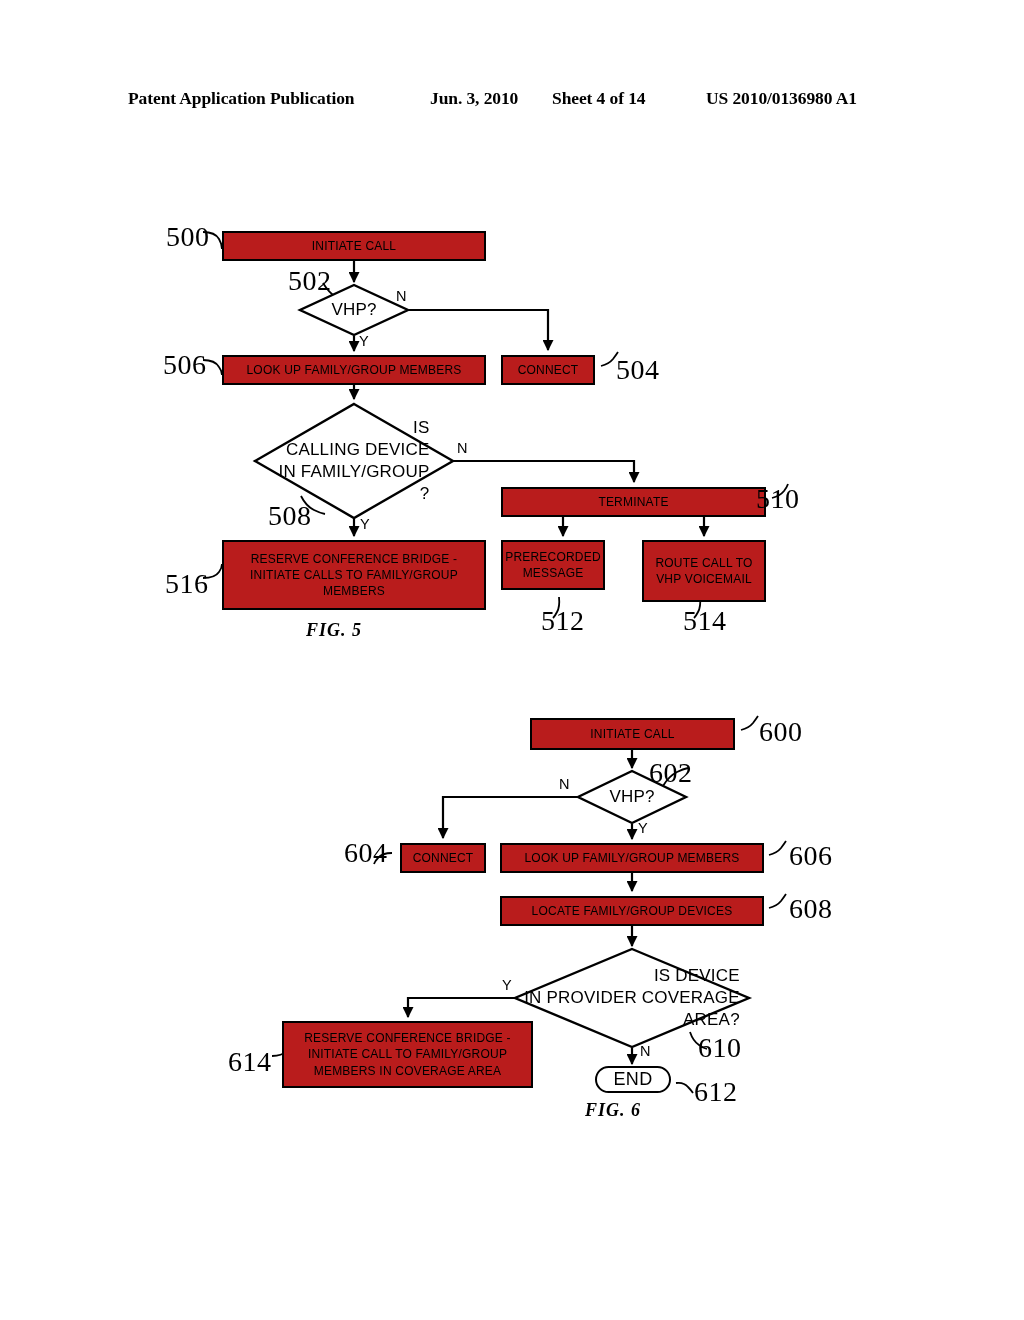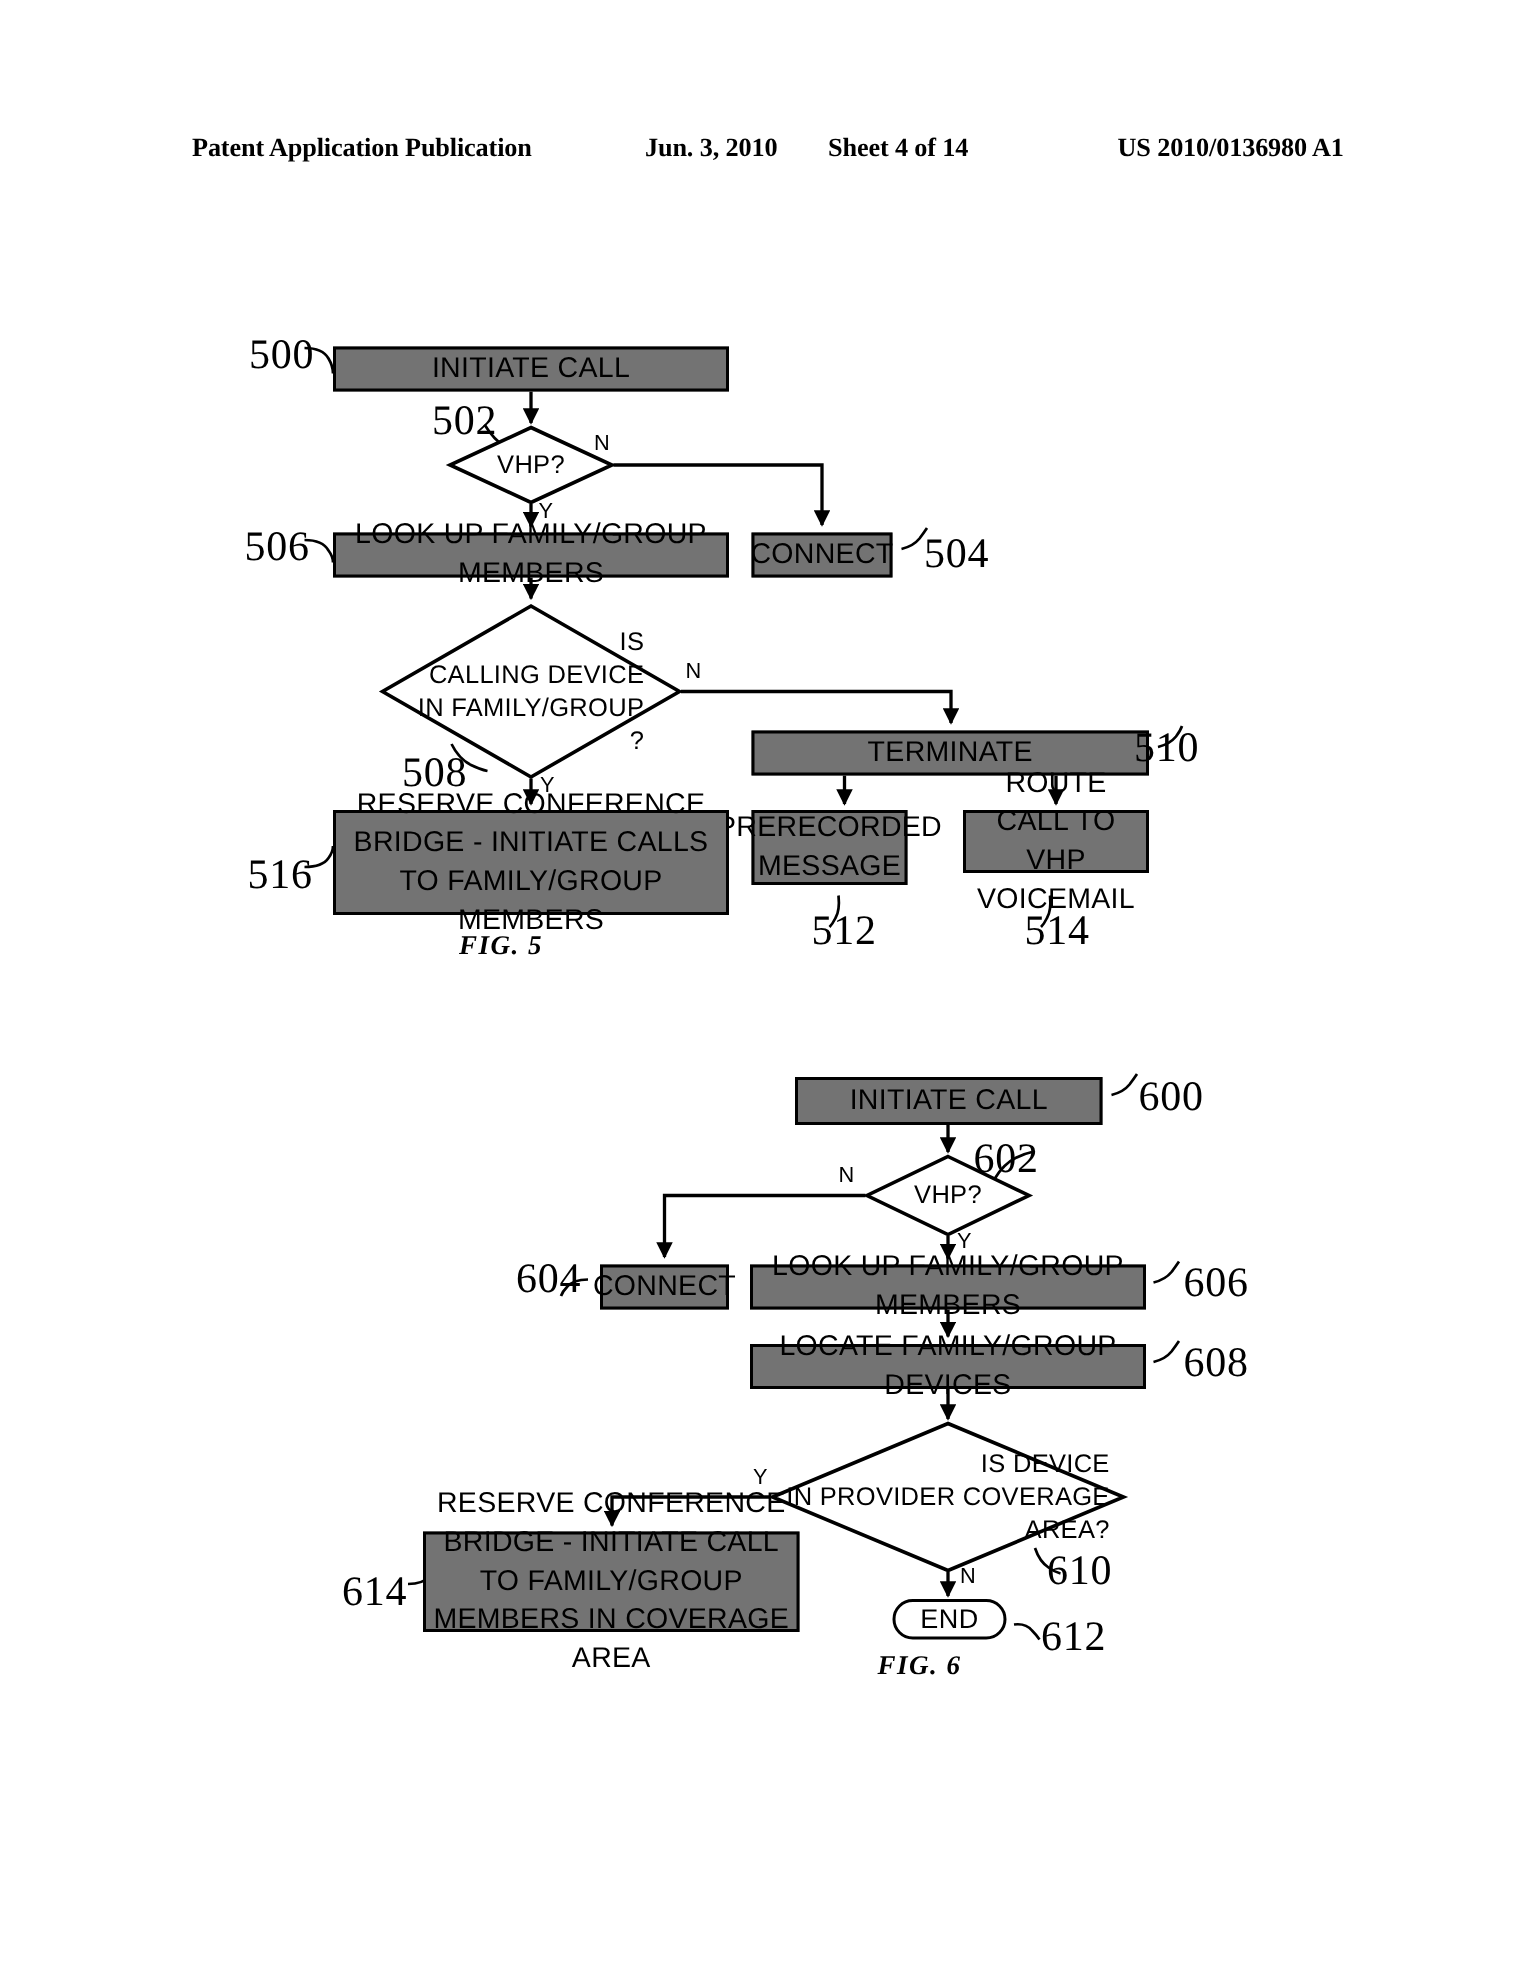--- a/index.html
+++ b/index.html
@@ -27,21 +27,21 @@
     align-items: baseline;
     font-family: "Liberation Serif", serif;
     font-weight: bold;
     font-size: 17.5px;
     letter-spacing: -0.1px;
     white-space: nowrap;
   }
   .hdr-pub   { position: absolute; left: 128px; }
   .hdr-date  { position: absolute; left: 430px; }
   .hdr-sheet { position: absolute; left: 552px; }
-  .hdr-num   { position: absolute; left: 745px; font-family: Liberation Serif, serif; }
+  .hdr-num   { position: absolute; left: 706px; font-family: Liberation Serif, serif; }
 
   
   .canvas {
     position: absolute;
     inset: 0;
     width: 1024px;
     height: 1320px;
   }
   svg.lines {
     position: absolute;
@@ -50,26 +50,26 @@
     width: 1024px;
     height: 1320px;
     overflow: visible;
   }
 
   
   .fbox {
     position: absolute;
     box-sizing: border-box;
     border: 2.2px solid #000;
-    background: #737373;
+    background: #b91c1c;
     display: flex;
     align-items: center;
     justify-content: center;
     text-align: center;
-    font-size: 19px;
+    font-size: 12px;
     line-height: 1.35;
     letter-spacing: 0.2px;
     padding: 0 4px;
   }
   .fbox.thin { border-width: 2px; align-items: center; }
 
   
   .diamond {
     position: absolute;
   }
@@ -246,21 +246,21 @@
   <div class="fbox" style="left:501px; top:487px; width:265px; height:30px;">
     <span>TERMINATE</span>
   </div>
   <span class="refnum" style="left:756px; top:483px;">510</span>
 
   <div class="fbox" style="left:501px; top:540px; width:104px; height:50px;">
     <span>PRERECORDED MESSAGE</span>
   </div>
   <span class="refnum" style="left:541px; top:605px;">512</span>
 
-  <div class="fbox" style="left:642px; top:540px; width:124px; height:42px;">
+  <div class="fbox" style="left:642px; top:540px; width:124px; height:62px;">
     <span>ROUTE CALL TO VHP VOICEMAIL</span>
   </div>
   <span class="refnum" style="left:683px; top:605px;text-align:center;">514</span>
 
   <div class="fbox" style="left:222px; top:540px; width:264px; height:70px;">
     <span>RESERVE CONFERENCE BRIDGE - INITIATE CALLS TO FAMILY/GROUP MEMBERS</span>
   </div>
   <span class="refnum" style="left:165px; top:568px;">516</span>
 
   <div class="figcap" style="left:306px; top:620px;">FIG. 5</div>

